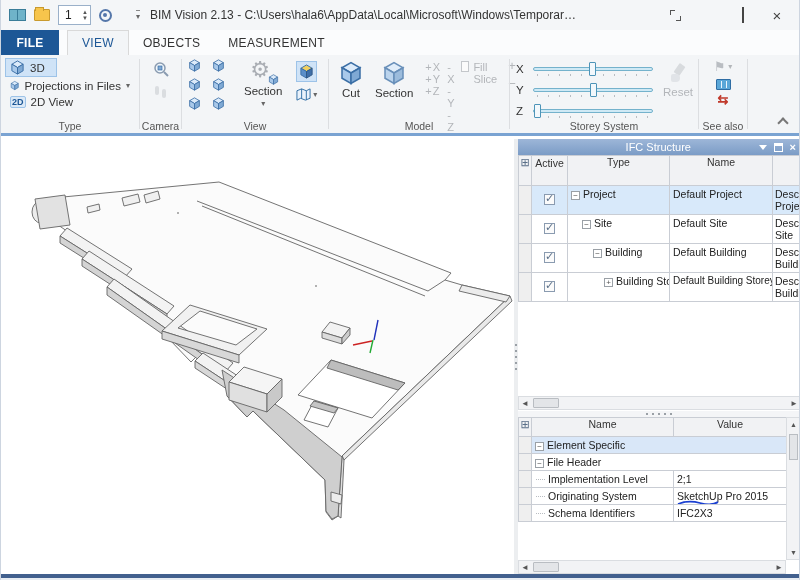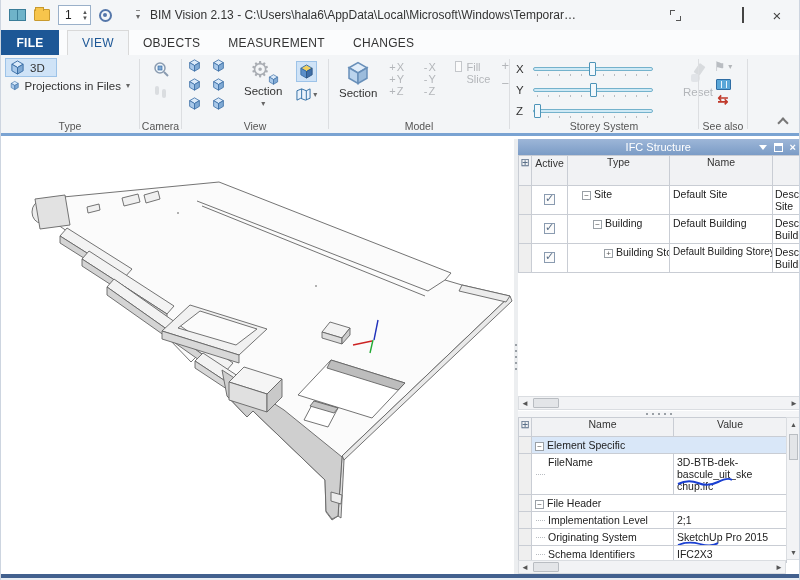--- a/index.html
+++ b/index.html
@@ -163,39 +163,42 @@
       <span class="cap"><span class="max-glyph"></span></span>
       <span class="cap" style="font-size:15px;">×</span>
     </div>
   </div>
 
   <div class="tabrow">
     <div class="tab file">FILE</div>
     <div class="tab sel">VIEW</div>
     <div class="tab">OBJECTS</div>
     <div class="tab">MEASUREMENT</div>
-    <div class="tab">CHANGES</div>
   </div>
 
   <div class="ribbon">
 
     <div class="rgroup" style="left:0; width:138px;">
       <div style="padding:3px 4px;">
         <div class="ritem sel" style="width:52px;">
           <svg class="cu">
               <use href="#cube"></use>
             </svg>
           <span>3D</span>
         </div>
         <div class="ritem">
           <svg class="cu-sm">
               <use href="#cube"></use>
             </svg>
           <span style="white-space:nowrap;">Projections in Files</span>
           <span class="drop">▾</span>
+        </div>
+        <div class="ritem">
+          <span class="twod-badge">2D</span>
+          <span>2D View</span>
         </div>
       </div>
       <div class="glabel">Type</div>
     </div>
     <div class="rsep" style="left:138px;"></div>
 
     <div class="rgroup" style="left:139px; width:41px;">
       <div style="display:flex; flex-direction:column; align-items:center; gap:9px; padding-top:6px;">
         <svg class="cu" style="width:16px;height:16px;">
             <use href="#magnifier"></use>
@@ -254,20 +257,26 @@
             <span class="drop">▾</span>
           </span>
         </div>
       </div>
       <div class="glabel">View</div>
     </div>
     <div class="rsep" style="left:327px;"></div>
 
     <div class="rgroup" style="left:328px; width:180px;">
       <div style="display:flex; padding:2px 0 0 4px;">
+        <div class="bigbtn">
+          <svg class="cu-lg">
+              <use href="#cube"></use>
+            </svg>
+          <span>Cut</span>
+        </div>
         <div class="bigbtn">
           <svg class="cu-lg" style="opacity:.75;">
               <use href="#cube"></use>
             </svg>
           <span>Section</span>
         </div>
         <div style="display:flex; flex-direction:row; gap:6px; padding-top:4px; padding-left:6px;">
           <span class="axes">+X +Y +Z</span>
           <span class="axes">-X -Y -Z</span>
           <span style="display:flex; align-items:flex-start; gap:4px;">
@@ -305,21 +314,21 @@
           </div>
           <div class="slider-row">
             <span class="slider-label">Z</span>
             <span class="track-wrap">
               <span class="track"></span>
                 <span class="ticks"></span>
               <span class="thumb" style="left:1px;"></span>
             </span>
           </div>
         </div>
-        <div class="bigbtn" style="margin-left:24px; padding-top:6px;">
+        <div class="bigbtn" style="margin-left:4px; padding-top:6px;">
           <span class="brush-icon"></span>
           <span class="gray">Reset</span>
         </div>
       </div>
       <div class="glabel">Storey System</div>
     </div>
     <div class="rsep" style="left:697px;"></div>
 
     <div class="rgroup" style="left:698px; width:48px;">
       <div style="display:flex; flex-direction:column; align-items:center; gap:5px; padding-top:4px;">
@@ -425,20 +434,30 @@
           <col style="width:29px;">
         </colgroup>
       <tbody>
           <tr style="height:30px;">
         <th class="hdr"><span class="corner-glyph">⊞</span></th>
         <th class="hdr" style="word-break:break-all; padding:1px;">Active</th>
         <th class="hdr">Type</th>
         <th class="hdr">Name</th>
         <th class="hdr"></th>
       </tr>
+      <tr class="rowsel" style="height:28px;">
+        <td style="background:#efefef;"></td>
+        <td style="text-align:center; vertical-align:middle;"><span class="checkbox checked"></span></td>
+        <td class="cell-pad"><span class="exp minus"></span><span>Project</span></td>
+        <td class="cell-pad">Default Project</td>
+        <td class="desc-cell">
+              <div>Desc</div>
+              <div>Proje</div>
+            </td>
+      </tr>
       <tr style="height:28px;">
         <td style="background:#efefef;"></td>
         <td style="text-align:center; vertical-align:middle;"><span class="checkbox checked"></span></td>
         <td class="cell-pad" style="padding-left:14px;"><span class="exp minus"></span><span>Site</span></td>
         <td class="cell-pad">Default Site</td>
         <td class="desc-cell">
               <div>Desc</div>
               <div>Site</div>
             </td>
       </tr>
@@ -484,31 +503,20 @@
       <tbody>
           <tr style="height:19px;">
         <th class="hdr"><span class="corner-glyph">⊞</span></th>
         <th class="hdr">Name</th>
         <th class="hdr">Value</th>
       </tr>
       <tr class="group-row" style="height:15px;">
         <td style="background:#efefef;"></td>
         <td colspan="2" class="cell-pad"><span class="exp minus"></span><span>Element Specific</span></td>
       </tr>
-      <tr style="height:33px;">
-        <td style="background:#efefef;"></td>
-        <td class="prop-name">FileName</td>
-        <td class="cell-pad" style="position:relative;">
-          <div>3D-BTB-dek-bascule_uit_ske</div>
-          <div>chup.ifc</div>
-          <svg class="pen" width="60" height="10" style="left:2px; top:23px;">
-                <path d="M2,7 Q12,2 22,6 T42,5 T56,3" stroke="#1a3fd1" stroke-width="2" fill="none"></path>
-              </svg>
-        </td>
-      </tr>
       <tr class="group-row plain" style="height:15px;">
         <td style="background:#efefef;"></td>
         <td colspan="2" class="cell-pad"><span class="exp minus"></span><span>File Header</span></td>
       </tr>
       <tr style="height:16px;">
         <td style="background:#efefef;"></td>
         <td class="prop-name">Implementation Level</td>
         <td class="cell-pad">2;1</td>
       </tr>
       <tr style="height:16px;">

